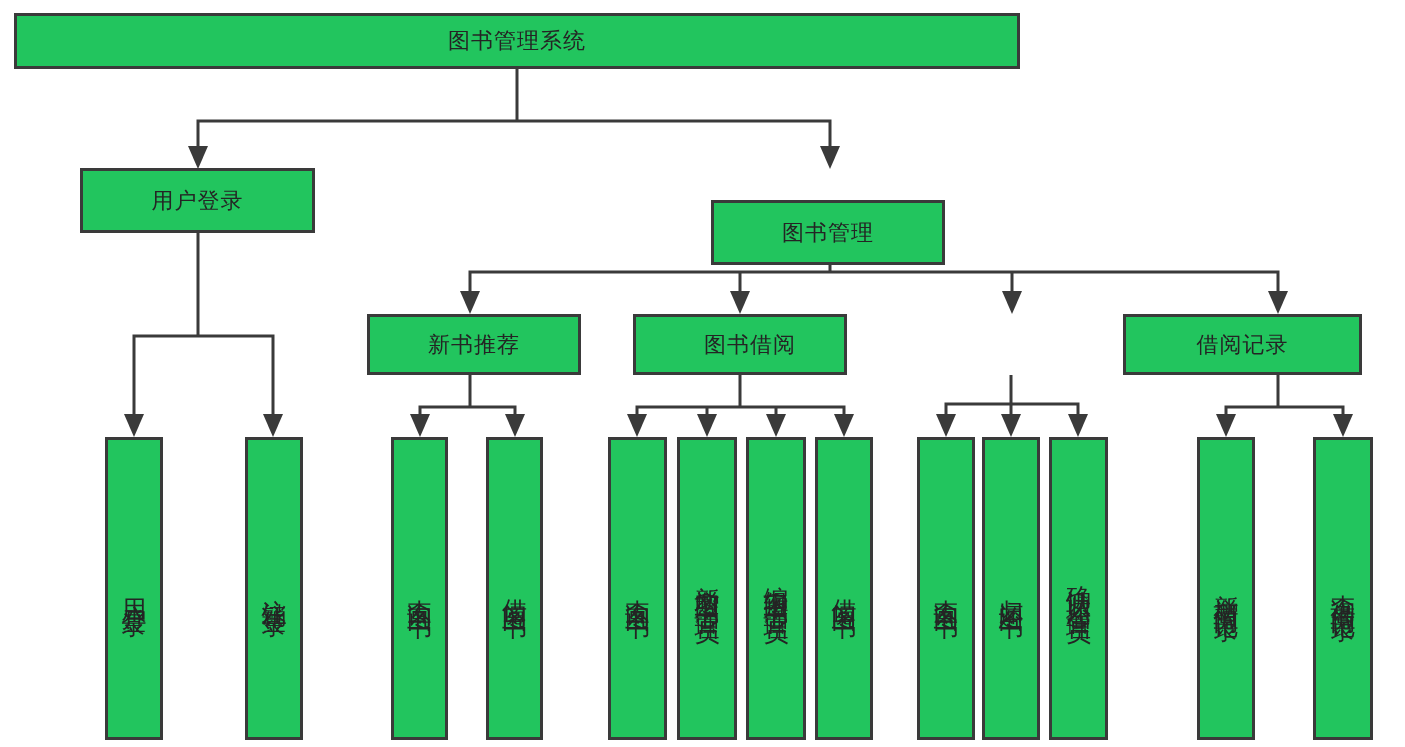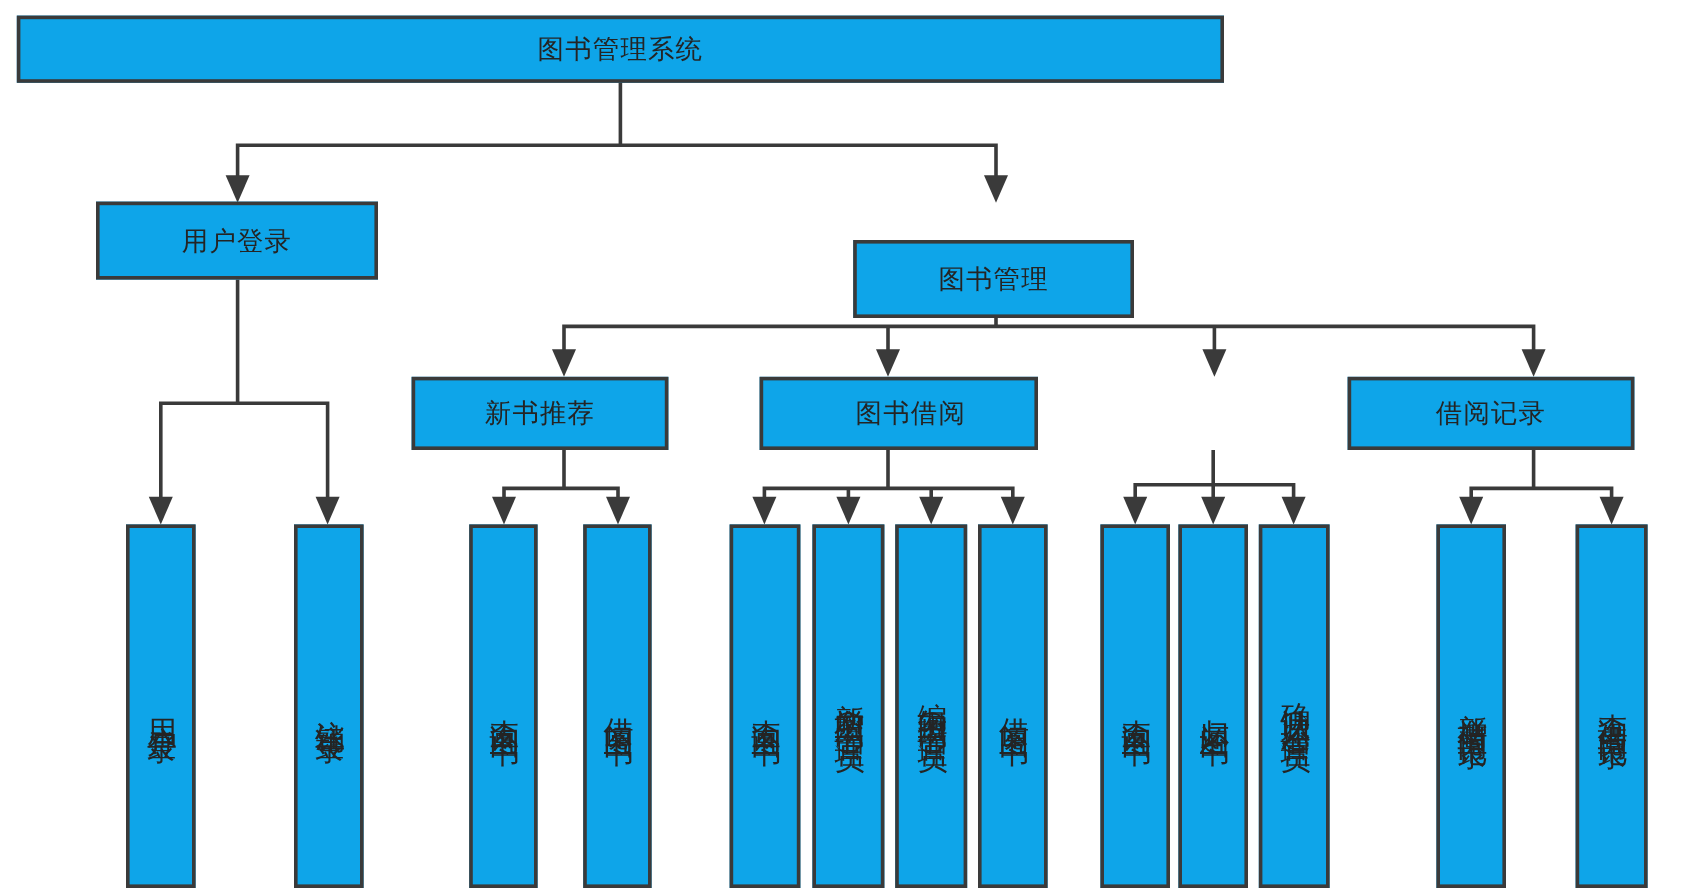--- a/index.html
+++ b/index.html
@@ -20,21 +20,21 @@
   }
   .connectors{
     position:absolute;
     left:0;top:0;
     width:1405px;height:747px;
     pointer-events:none;
   }
   .node{
     position:absolute;
     border:3px solid var(--line);
-    background:#0ea5e9;
+    background:#22c55e;
     color:var(--text);
     display:flex;
     align-items:center;
     justify-content:center;
     text-align:center;
   }
   .hbox{
     font-size:22px;
     letter-spacing:1px;
   }
@@ -107,22 +107,22 @@
       <polygon points="1216,414 1236,414 1226,437"></polygon>
       <polygon points="1333,414 1353,414 1343,437"></polygon>
     </g>
   </svg>
 
   <div class="node hbox" style="left:14px;top:13px;width:1006px;height:56px;">图书管理系统</div>
 
   <div class="node hbox" style="left:80px;top:168px;width:235px;height:65px;">用户登录</div>
   <div class="node hbox" style="left:711px;top:168px;width:234px;height:65px;margin-top:32px;">图书管理</div>
 
-  <div class="node hbox" style="left:343px;top:314px;width:214px;height:61px;">新书推荐</div>
-  <div class="node hbox" style="left:633px;top:314px;width:232px;height:61px;padding-left:20px;">图书借阅</div>
+  <div class="node hbox" style="left:367px;top:314px;width:214px;height:61px;">新书推荐</div>
+  <div class="node hbox" style="left:633px;top:314px;width:214px;height:61px;padding-left:20px;">图书借阅</div>
   <div class="node hbox" style="left:1123px;top:314px;width:239px;height:61px;">借阅记录</div>
 
   <div class="node vbox" style="left:105px;top:437px;width:58px;height:303px;">用户登录</div>
   <div class="node vbox" style="left:245px;top:437px;width:58px;height:303px;">注销登录</div>
 
   <div class="node vbox" style="left:391px;top:437px;width:57px;height:303px;">查询图书</div>
   <div class="node vbox" style="left:486px;top:437px;width:57px;height:303px;">借阅图书</div>
 
   <div class="node vbox" style="left:608px;top:437px;width:59px;height:303px;">查询图书</div>
   <div class="node vbox" style="left:677px;top:437px;width:60px;height:303px;">新增图书（管理员）</div>

